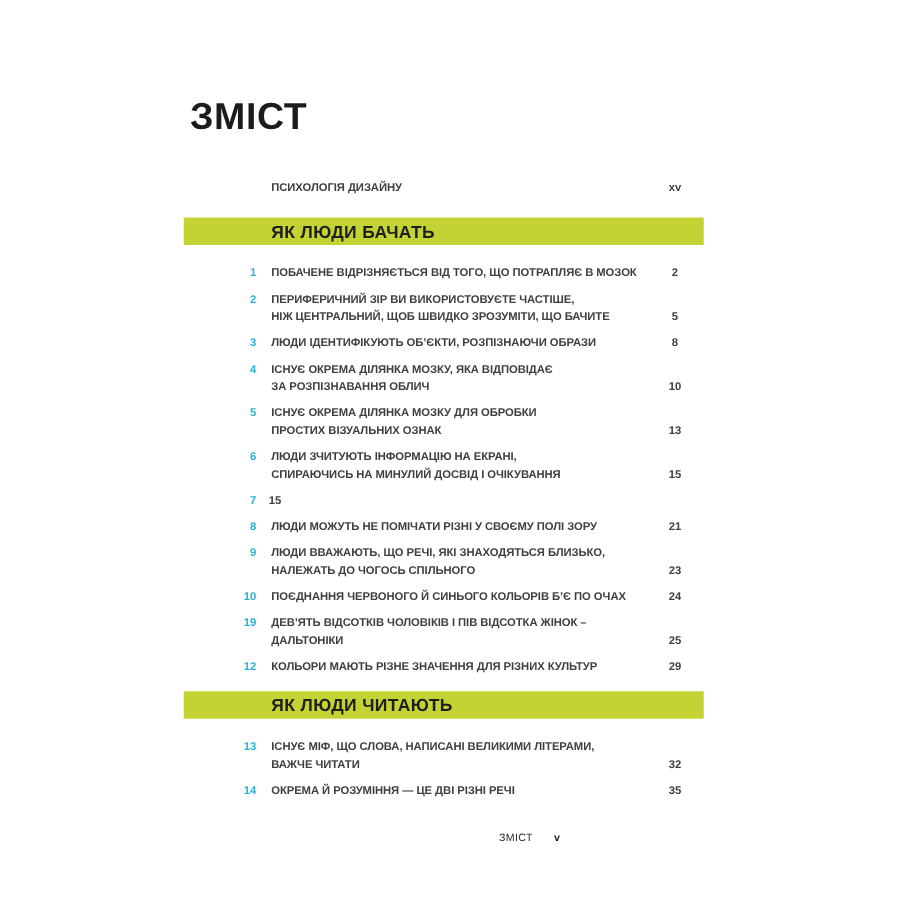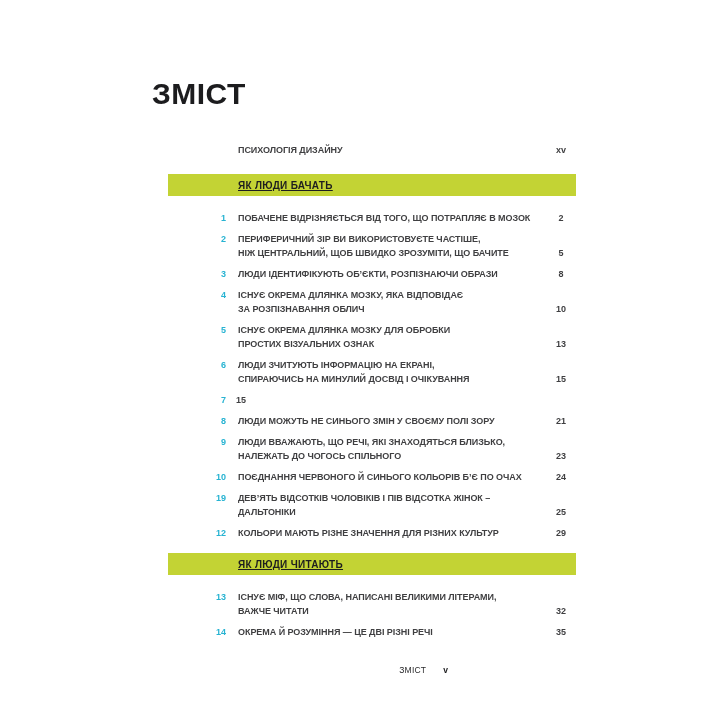--- a/index.html
+++ b/index.html
@@ -20,21 +20,21 @@
     position: absolute;
     left: 152px; top: 59px;
     font-size: 30px;
     line-height: 1;
     font-weight: 700;
     letter-spacing: 0.5px;
     color: #1c1c1e;
   }
   .toc {
     position: absolute;
-    left: 168px; top: 143px;
+    left: 147px; top: 143px;
     width: 416px;
   }
   .row {
     display: flex;
     align-items: flex-start;
     padding-right: 8px;
     box-sizing: border-box;
   }
   .num {
     flex: 0 0 58px;
@@ -67,25 +67,24 @@
   .section-bar {
     height: 22px;
     background: var(--accent-green, #c3d334);
     display: flex;
     align-items: center;
     padding-left: 70px;
     box-sizing: border-box;
     margin-top: 13px;
   }
   .section-bar span {
-    font-size: 10px;
+    font-size: 14px;
     font-weight: 700;
     letter-spacing: 0.3px;
     color: #1e1e1f;
-    text-decoration: underline;
   }
   .entries { margin-top: 15px; }
   .entry { margin-bottom: 7px; }
   .footer {
     position: absolute;
     top: 665px;
     right: 128px;
     display: flex;
     align-items: baseline;
     gap: 17px;
@@ -156,21 +155,21 @@
         <span class="ttl">ЛЮДИ ЗЧИТУЮТЬ ІНФОРМАЦІЮ НА ЕКРАНІ,
 СПИРАЮЧИСЬ НА МИНУЛИЙ ДОСВІД І ОЧІКУВАННЯ</span>
         <span class="pg">15</span>
       </div>
       <div class="row entry">
         <span class="num">7</span>
         <span class="pg">15</span>
       </div>
       <div class="row entry">
         <span class="num">8</span>
-        <span class="ttl">ЛЮДИ МОЖУТЬ НЕ СИНЬОГО ЗМІН У СВОЄМУ ПОЛІ ЗОРУ</span>
+        <span class="ttl">ЛЮДИ МОЖУТЬ НЕ ПОМІЧАТИ РІЗНІ У СВОЄМУ ПОЛІ ЗОРУ</span>
         <span class="pg">21</span>
       </div>
       <div class="row entry">
         <span class="num">9</span>
         <span class="ttl">ЛЮДИ ВВАЖАЮТЬ, ЩО РЕЧІ, ЯКІ ЗНАХОДЯТЬСЯ БЛИЗЬКО,
 НАЛЕЖАТЬ ДО ЧОГОСЬ СПІЛЬНОГО</span>
         <span class="pg">23</span>
       </div>
       <div class="row entry">
         <span class="num">10</span>

